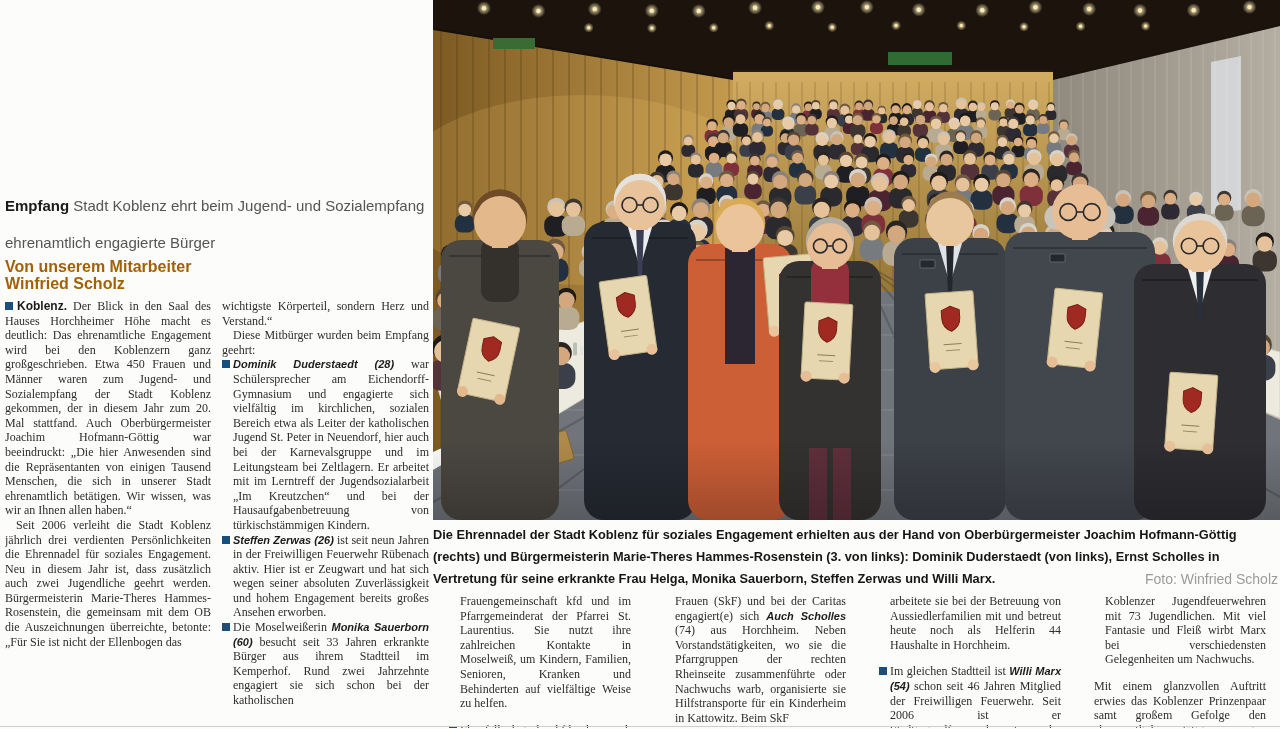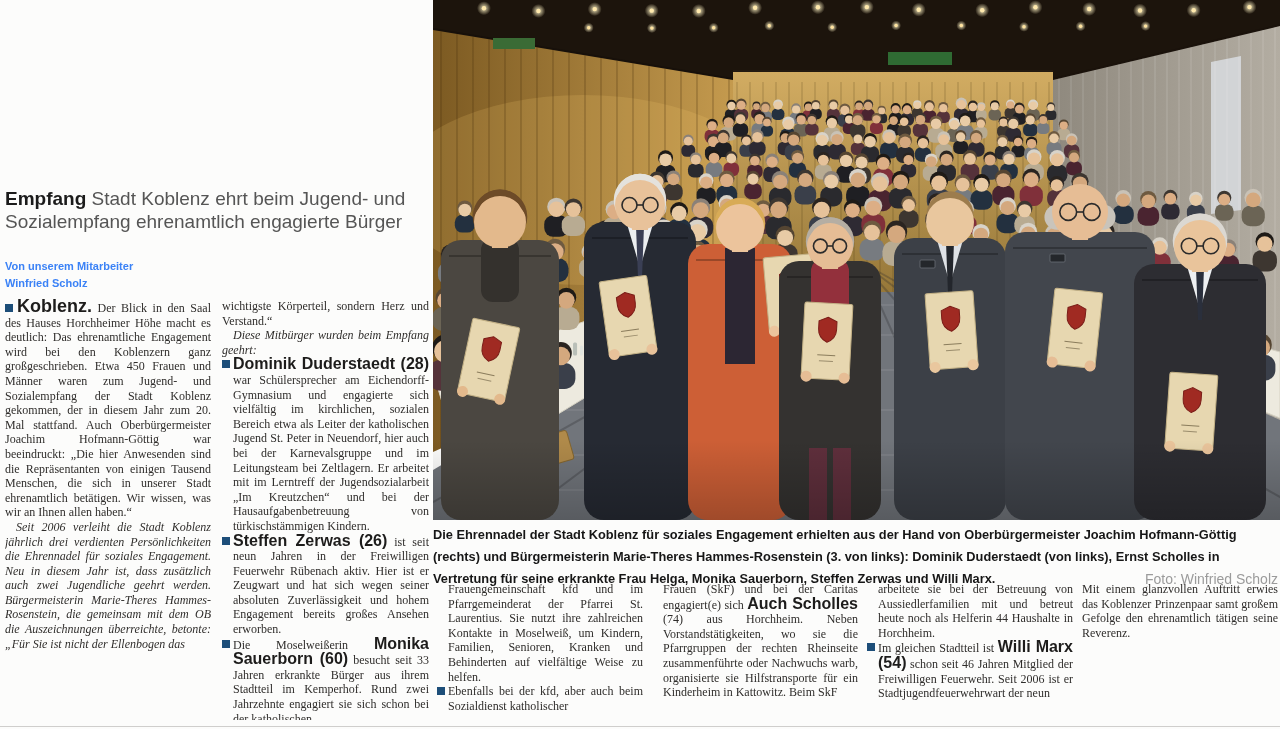--- a/index.html
+++ b/index.html
@@ -4,54 +4,54 @@
 <style>
   html,body{margin:0;padding:0;}
   body{width:1280px;height:729px;overflow:hidden;background:#fbfbfa;font-family:"Liberation Sans",sans-serif;}
   .page{position:relative;width:1280px;height:729px;background:#fcfcfb;}
   .abs{position:absolute;}
 
   
   .headline{left:3px;top:2px;width:430px;font-family:"Liberation Serif",serif;font-weight:700;color:#141312;
             font-size:49px;line-height:63px;letter-spacing:-1.5px;white-space:nowrap;}
   
-  .standfirst{left:5px;top:187px;width:426px;font-size:19px;line-height:23px;color:#555;}
+  .standfirst{left:5px;top:187px;width:426px;font-size:15px;line-height:37px;color:#555;}
   .kicker{font-weight:700;color:#1b1b1b;}
   
-  .byline{left:5px;top:258px;font-size:11px;line-height:17px;font-weight:700;color:#3b82f6;}
+  .byline{left:5px;top:258px;font-size:16px;line-height:17px;font-weight:700;color:#a16207;}
 
   
   .bodycol{top:299px;height:421px;overflow:hidden;font-family:"Liberation Serif",serif;
            font-size:12px;line-height:14.6px;text-align:justify;color:#2f2d2b;
            -webkit-hyphens:auto;hyphens:auto;}
   .col1{left:5px;width:206px;}
   .col2{left:222px;width:207px;}
   .bodycol p{margin:0;}
-  .indent{text-indent:11px;font-style:italic;}
+  .indent{text-indent:11px;}
   .sq{display:inline-block;width:8px;height:8px;background:#1d4e79;margin-right:4px;}
-  .lead-place{font-family:"Liberation Sans",sans-serif;font-weight:700;font-size:18px;color:#1d1c1b;}
-  .hname{font-family:"Liberation Sans",sans-serif;font-weight:700;font-size:16px;color:#1d1c1b;}
+  .lead-place{font-family:"Liberation Sans",sans-serif;font-weight:700;font-size:12px;color:#1d1c1b;}
+  .hname{font-family:"Liberation Sans",sans-serif;font-weight:700;font-size:11px;color:#1d1c1b;font-style:italic;}
   .hon{position:relative;padding-left:11px;}
   .hon .sqb{position:absolute;left:0;top:3px;width:8px;height:8px;background:#1d4e79;}
 
   
   .photo{left:433px;top:0px;width:847px;height:520px;display:block;}
 
   
   .caption{left:433px;top:524px;width:845px;font-size:12.8px;line-height:22px;font-weight:700;color:#161616;}
   .credit{position:absolute;right:0;bottom:0;font-weight:400;font-size:14px;color:#9b9b9b;background:#fcfcfb;padding-left:8px;}
 
   
   .bcol{top:582px;height:146px;overflow:hidden;font-family:"Liberation Serif",serif;
         font-size:12px;line-height:14.6px;text-align:justify;color:#2f2d2b;-webkit-hyphens:auto;hyphens:auto;}
   .bc1{left:437px;width:206px;}
   .bc2{left:652px;width:206px;}
   .bc3{left:867px;width:206px;}
   .bc4{left:1082px;width:196px;}
-  .bcol p{margin:0;}
+  .bcol p{margin:12px;}
   .hang{padding-left:11px;}
   .flush{padding-left:0;}
 
   .bottom-rule{left:0;top:726px;width:1280px;height:1px;background:#cfcecc;}
 </style>
 </head>
 <body>
 
 <div class="page">
 
@@ -1076,17 +1076,18 @@
   <div class="abs bcol bc2">
     <p class="hang"><span>Frauen (SkF) und bei der Caritas engagiert(e) sich </span><span class="hname">Auch Scholles</span><span> (74) aus Horchheim. Neben Vorstandstätigkeiten, wo sie die Pfarrgruppen der rechten Rheinseite zusammenführte oder Nachwuchs warb, organisierte sie Hilfstransporte für ein Kinderheim in Kattowitz. Beim SkF</span></p>
   </div>
 
   <div class="abs bcol bc3">
     <p class="hang">arbeitete sie bei der Betreuung von Aussiedlerfamilien mit und betreut heute noch als Helferin 44 Haushalte in Horchheim.</p>
     <p class="hon"><span class="sqb"></span><span>Im gleichen Stadtteil ist </span><span class="hname">Willi Marx (54)</span><span> schon seit 46 Jahren Mitglied der Freiwilligen Feuerwehr. Seit 2006 ist er Stadtjugendfeuerwehrwart der neun</span></p>
   </div>
 
   <div class="abs bcol bc4">
+    <p class="hang">Koblenzer Jugendfeuerwehren mit 73 Jugendlichen. Mit viel Fantasie und Fleiß wirbt Marx bei verschiedensten Gelegenheiten um Nachwuchs.</p>
     <p class="flush">Mit einem glanzvollen Auftritt erwies das Koblenzer Prinzenpaar samt großem Gefolge den ehrenamtlich tätigen seine Reverenz.</p>
   </div>
 
   <div class="abs bottom-rule"></div>
 </div>
 
 </body></html>

